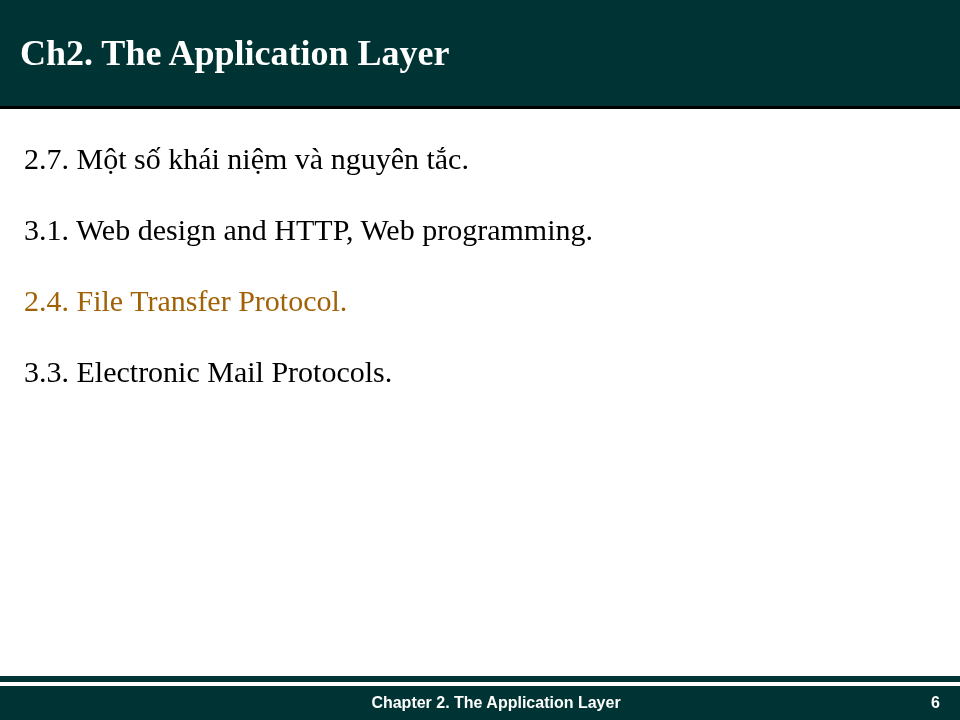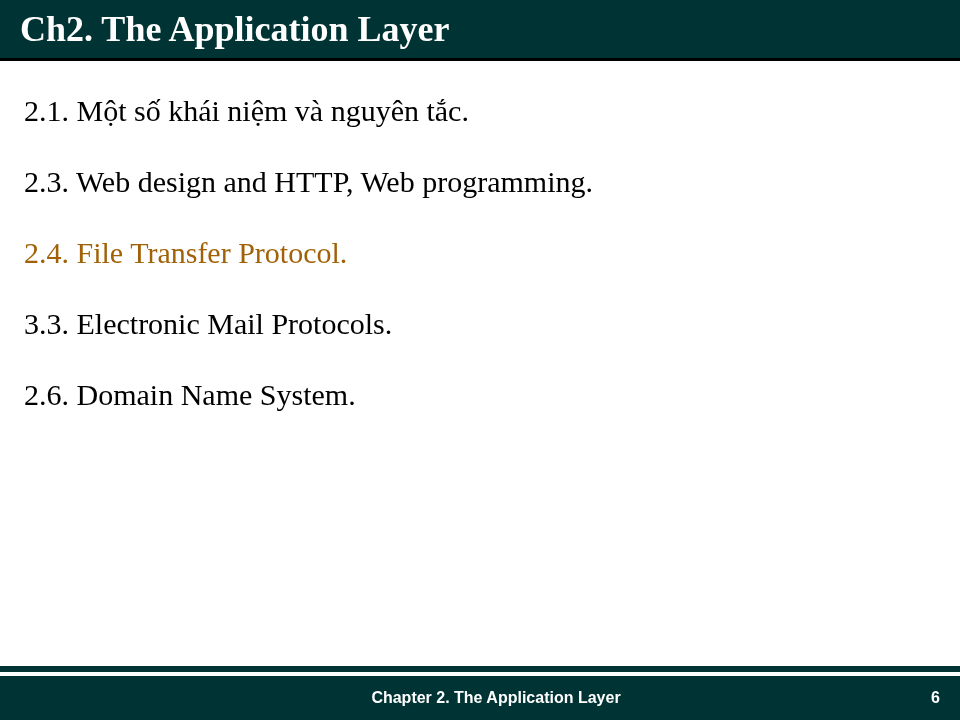--- a/index.html
+++ b/index.html
@@ -11,21 +11,21 @@
       width: 960px;
       height: 720px;
       font-family: "Times New Roman", Times, serif;
       background: #ffffff;
       position: relative;
       overflow: hidden;
     }
     .header {
       background: #003333;
       color: #ffffff;
-      padding: 8px 20px;
+      padding: 32px 20px;
       font-size: 36px;
       font-weight: bold;
       border-bottom: 3px solid #000000;
     }
     .content {
       padding: 30px 24px;
     }
     .item {
       font-size: 30px;
       color: #000000;
@@ -44,21 +44,21 @@
     .footer-line {
       height: 6px;
       background: #003333;
     }
     .footer {
       background: #003333;
       color: #ffffff;
       font-family: Arial, Helvetica, sans-serif;
       font-weight: bold;
       font-size: 16px;
-      height: 44px;
+      height: 34px;
       position: relative;
       display: flex;
       align-items: center;
       justify-content: center;
       padding-left: 32px;
     }
     .footer .page-num {
       position: absolute;
       right: 20px;
       top: 50%;
@@ -67,33 +67,30 @@
   </style>
 </head>
 <body>
 
 <div class="header">
   <span>Ch2. The Application Layer</span>
 </div>
 
 <div class="content">
   <div class="item">
-    <span>2.1. Một số khái niệm và nguyên tắc.</span>
+    <span>2.7. Một số khái niệm và nguyên tắc.</span>
   </div>
   <div class="item">
-    <span>2.3. Web design and HTTP, Web programming.</span>
+    <span>3.1. Web design and HTTP, Web programming.</span>
   </div>
   <div class="item highlight">
     <span>2.4. File Transfer Protocol.</span>
   </div>
   <div class="item">
     <span>3.3. Electronic Mail Protocols.</span>
-  </div>
-  <div class="item">
-    <span>2.6. Domain Name System.</span>
   </div>
 </div>
 
 <div class="footer-wrap">
   <div class="footer-line"></div>
   <div style="height:4px;background:#ffffff;"></div>
   <div class="footer">
     <span>Chapter 2. The Application Layer</span>
     <span class="page-num">6</span>
   </div>

